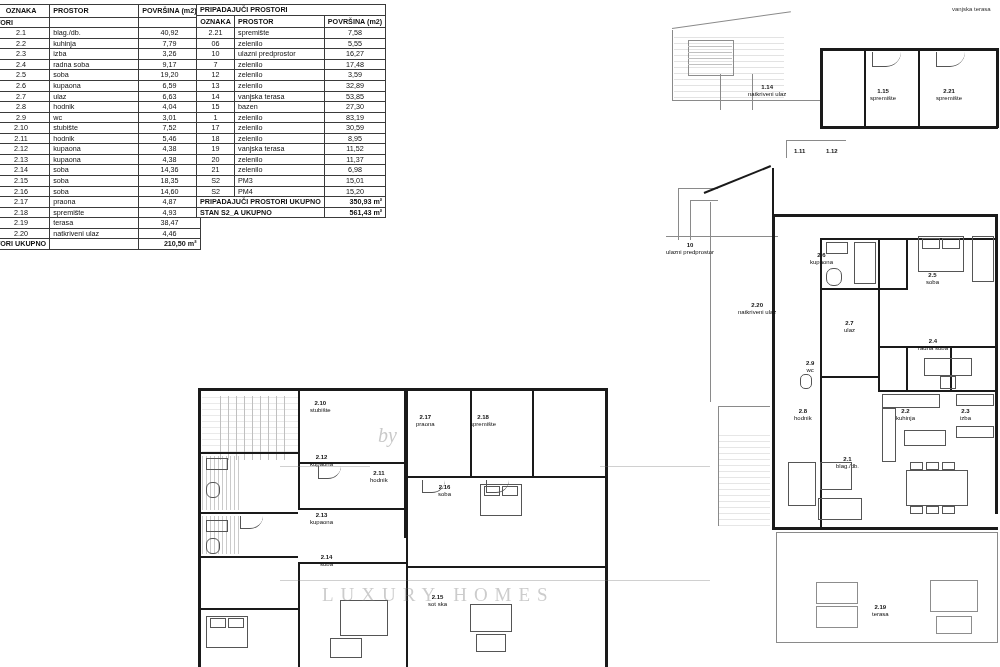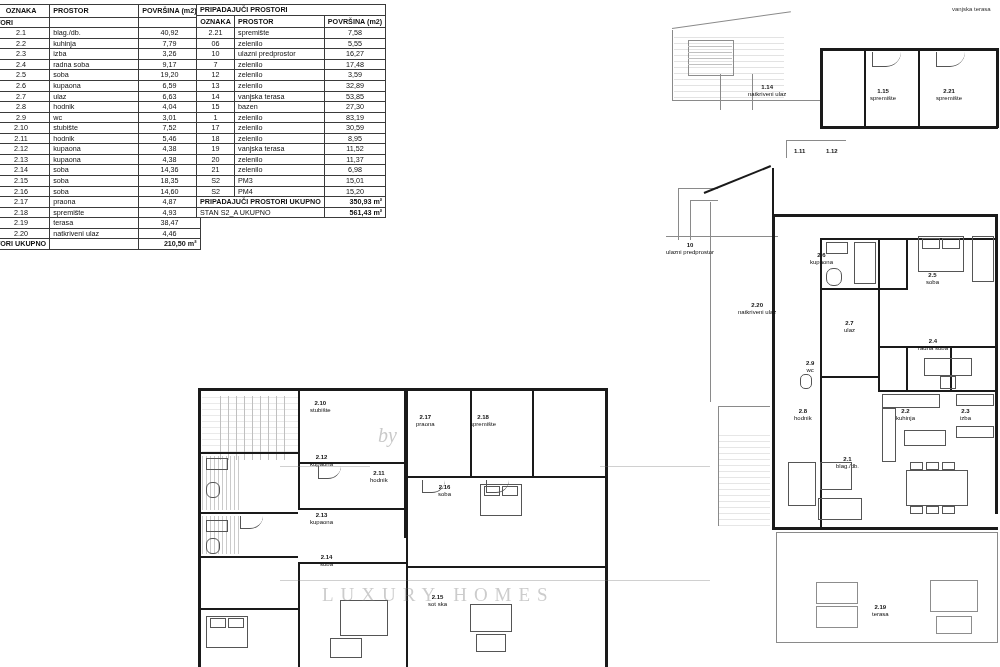--- a/index.html
+++ b/index.html
@@ -29,21 +29,21 @@
   .c-name{width:82px;text-align:left;}
   .c-area{width:52px;text-align:center;padding-right:6px;}
   .tot td{font-weight:bold;}
   .tot .c-area{text-align:right;}
   .banner td{font-weight:bold;text-align:left;}
   .banner .v{text-align:right;font-weight:bold;}
 
   #table-left{left:-8px;top:4px;}
   #table-right{left:196px;top:4px;}
 
-  .grand td{font-weight:normal;}
+  .grand td{font-weight:bold;}
 
   
   .draw{position:absolute;}
   .wall{position:absolute;background:#1a1a1a;}
   .thin{position:absolute;background:#8a8a8a;}
   .hair{position:absolute;background:#c0c0c0;}
   .lbl-box{
     position:absolute;font-size:6px;text-align:center;line-height:1.2;
     white-space:nowrap;color:#111;
   }

